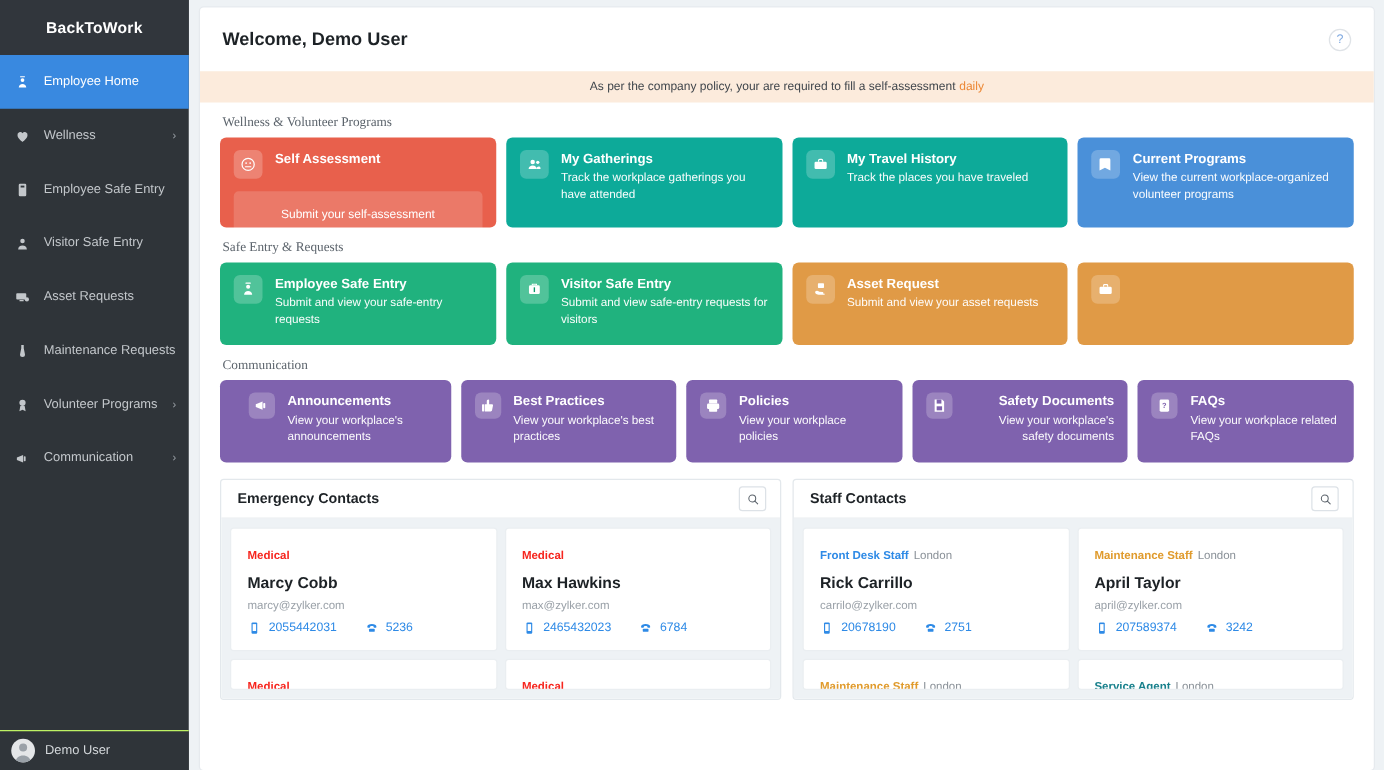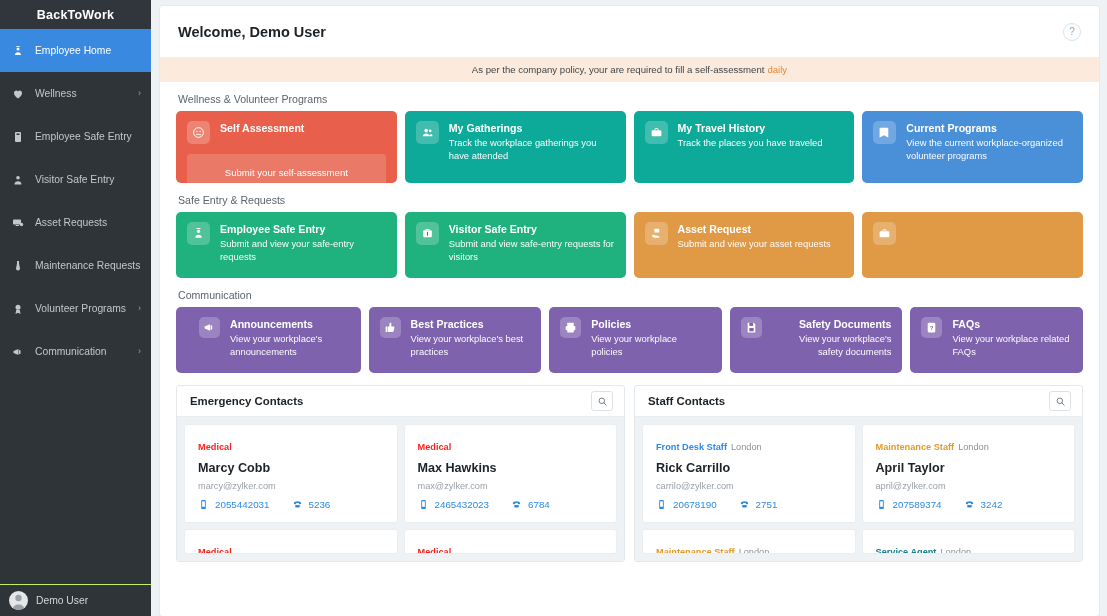--- a/index.html
+++ b/index.html
@@ -12,21 +12,21 @@
   .app { display: flex; width: 1107px; height: 616px; }
 
   
   .sidebar {
     width: 151px; flex: 0 0 151px;
     background: #2f3439;
     display: flex; flex-direction: column;
     position: relative;
   }
   .brand {
-    height: 29px; display: flex; align-items: center; justify-content: center;
+    height: 44px; display: flex; align-items: center; justify-content: center;
     color: #ffffff; font-size: 12.5px; font-weight: bold;
     letter-spacing: .2px;
     background: #31363c;
   }
   .nav { padding-top: 0px; flex: 1 1 auto; }
   .nav-item {
     height: 43px;
     display: flex; align-items: center;
     padding: 0 10px 0 12px;
     color: #c3c7cb; font-size: 10.3px;
@@ -76,21 +76,21 @@
   }
   .policy-banner {
     background: #fcebdc; height: 25px;
     display: flex; align-items: center; justify-content: center;
     font-size: 9.6px; color: #40464c;
   }
   .policy-banner .hl { color: #ec8734; margin-left: 3px; }
 
   .section { padding: 0 16px; }
   .sec-title {
-    font-size: 10.6px; color: #5c646c; margin: 11px 0 6px 2px;
+    font-size: 10.6px; color: #5c646c; margin: 11px 0 6px 2px; font-family: Liberation Serif, serif;
   }
   .row { display: flex; gap: 8px; }
 
   .card {
     flex: 1 1 0; border-radius: 5px; padding: 10px 11px 11px 11px;
     color: #ffffff; cursor: pointer; position: relative;
   }
   .card-head { display: flex; align-items: flex-start; }
   .card-ic {
     width: 23px; height: 23px; border-radius: 5px;
@@ -106,21 +106,21 @@
     background: rgba(255,255,255,.16);
     display: flex; align-items: center; justify-content: center;
     font-size: 9.6px; cursor: pointer;
   }
   .row-a .card { height: 72px; }
   .row-b .card { height: 66px; }
   .row-c .card { height: 66px; }
   .row-c .card-ic { width: 21px; height: 21px; flex: 0 0 21px; }
 
   
-  .panels { display: flex; gap: 9px; padding: 12px 16px; }
+  .panels { display: flex; gap: 9px; padding: 0 16px; margin-top: 13px; }
   .panel {
     flex: 1 1 0; background: #fff; border: 1px solid #e3e8ec;
     border-radius: 3px; overflow: hidden;
   }
   .panel-head {
     height: 31px; display: flex; align-items: center; justify-content: space-between;
     padding: 0 11px 0 13px; border-bottom: 1px solid #e9edf0;
   }
   .panel-title { font-size: 11.4px; font-weight: bold; color: #1d2226; }
   .search-btn {

